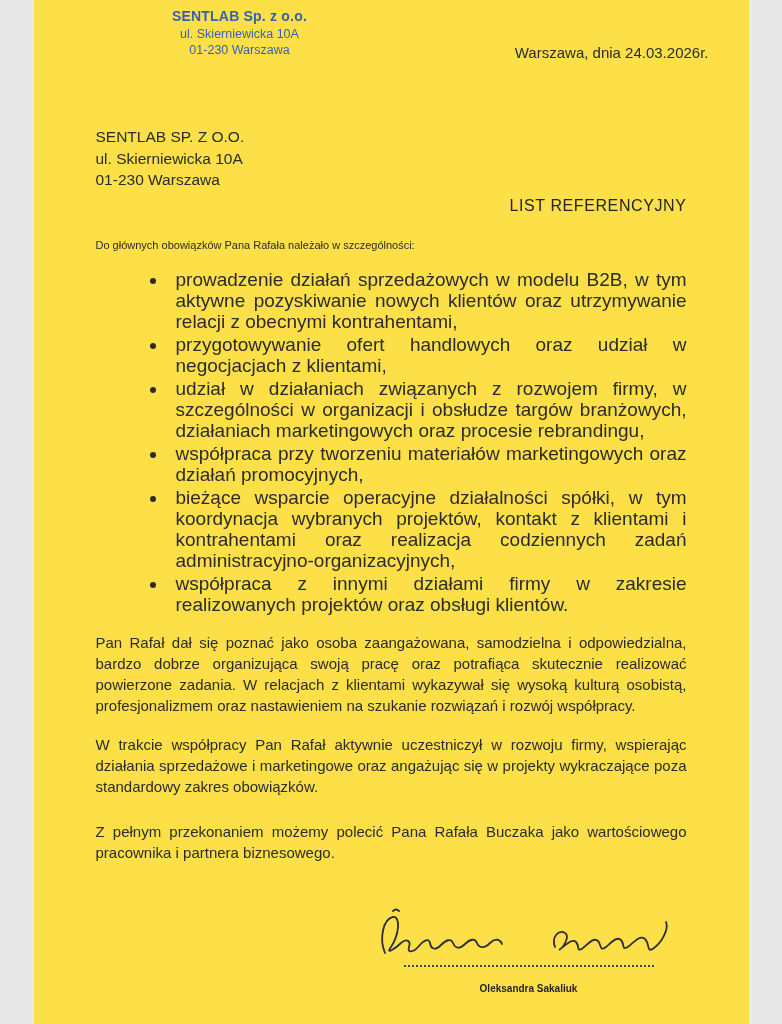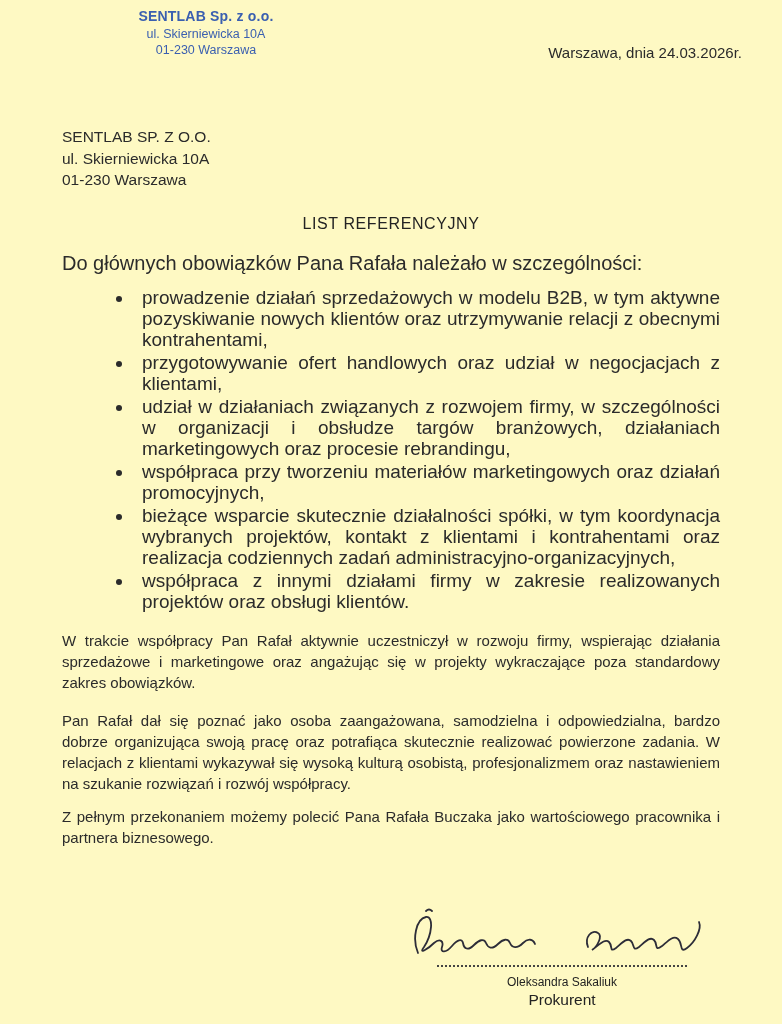--- a/index.html
+++ b/index.html
@@ -1,21 +1,21 @@
 <!DOCTYPE html>
 <html><head>
 <meta charset="utf-8">
 <style>
   html,body { margin:0; padding:0; background:#e8e8e8; }
   .page {
     position: relative;
-    width: 782px;
+    width: 715px;
     height: 1024px;
     margin: 0 auto;
-    background: #fef9c3;
+    background: #fde047;
     font-family: "Liberation Sans", sans-serif;
     color: #2b2b2b;
     overflow: hidden;
     box-sizing: border-box;
     padding: 0 62px;
   }
   
   .header { position: relative; height: 118px; }
   .stamp {
     position: absolute;
@@ -32,66 +32,66 @@
     right: -22px; top: 44px;
     font-size: 15px;
     color: #2b2b2b;
     white-space: nowrap;
   }
   
   .recipient { margin-top: 8px; font-size: 15.5px; line-height: 21.5px; }
   .recipient div { margin: 0; }
   
   .doc-title {
-    text-align: center;
+    text-align: right;
     font-size: 16px;
     letter-spacing: .6px;
-    margin-top: 24px;
+    margin-top: 6px;
     font-weight: normal;
     color: #232323;
   }
   
   .para {
     font-size: 15px;
     line-height: 21px;
     text-align: justify;
     margin: 0;
   }
   .para.intro { margin-top: 14px; text-indent: 4px; }
-  .duties-intro { margin-top: 20px; font-size: 20px; line-height: 21px; }
+  .duties-intro { margin-top: 20px; font-size: 11px; line-height: 21px; }
   ul.duties {
     margin: 13px 0 0 0;
     padding-left: 72px;
   }
   ul.duties li {
     font-size: 19px;
     line-height: 21px;
     text-align: justify;
     padding-left: 8px;
     margin-bottom: 2px;
   }
   .para.qualities { margin-top: 17px; }
   .para.growth { margin-top: 18px; }
-  .para.recommendation { margin-top: 12px; }
+  .para.recommendation { margin-top: 24px; }
   
   .signature-block {
     position: absolute;
     right: 50px;
     top: 905px;
     width: 340px;
     text-align: center;
   }
   .signature-ink { display:block; margin: 0 auto -12px auto; }
   .signature-dots {
     width: 250px;
     margin: 0 auto;
     border-bottom: 2px dotted #444;
     height: 2px;
   }
-  .signature-name { font-size: 12px; margin-top: 8px; color: #232323; }
+  .signature-name { font-size: 10px; margin-top: 16px; color: #232323; font-weight: bold; }
   .signature-role { font-size: 15.5px; margin-top: 2px; color: #232323; }
 </style>
 </head>
 <body>
 
 <div class="page">
 
   <div class="header">
     <div class="stamp">
       <div class="stamp-company">SENTLAB Sp. z o.o.</div>
@@ -110,36 +110,35 @@
   <div class="doc-title">LIST REFERENCYJNY</div>
 
 
   <div class="duties-intro">Do głównych obowiązków Pana Rafała należało w szczególności:</div>
 
   <ul class="duties">
     <li>prowadzenie działań sprzedażowych w modelu B2B, w tym aktywne pozyskiwanie nowych klientów oraz utrzymywanie relacji z obecnymi kontrahentami,</li>
     <li>przygotowywanie ofert handlowych oraz udział w negocjacjach z klientami,</li>
     <li>udział w działaniach związanych z rozwojem firmy, w szczególności w organizacji i obsłudze targów branżowych, działaniach marketingowych oraz procesie rebrandingu,</li>
     <li>współpraca przy tworzeniu materiałów marketingowych oraz działań promocyjnych,</li>
-    <li>bieżące wsparcie skutecznie działalności spółki, w tym koordynacja wybranych projektów, kontakt z klientami i kontrahentami oraz realizacja codziennych zadań administracyjno-organizacyjnych,</li>
+    <li>bieżące wsparcie operacyjne działalności spółki, w tym koordynacja wybranych projektów, kontakt z klientami i kontrahentami oraz realizacja codziennych zadań administracyjno-organizacyjnych,</li>
     <li>współpraca z innymi działami firmy w zakresie realizowanych projektów oraz obsługi klientów.</li>
   </ul>
 
+  <p class="para qualities">Pan Rafał dał się poznać jako osoba zaangażowana, samodzielna i odpowiedzialna, bardzo dobrze organizująca swoją pracę oraz potrafiąca skutecznie realizować powierzone zadania. W relacjach z klientami wykazywał się wysoką kulturą osobistą, profesjonalizmem oraz nastawieniem na szukanie rozwiązań i rozwój współpracy.</p>
+
   <p class="para growth">W trakcie współpracy Pan Rafał aktywnie uczestniczył w rozwoju firmy, wspierając działania sprzedażowe i marketingowe oraz angażując się w projekty wykraczające poza standardowy zakres obowiązków.</p>
-
-  <p class="para qualities">Pan Rafał dał się poznać jako osoba zaangażowana, samodzielna i odpowiedzialna, bardzo dobrze organizująca swoją pracę oraz potrafiąca skutecznie realizować powierzone zadania. W relacjach z klientami wykazywał się wysoką kulturą osobistą, profesjonalizmem oraz nastawieniem na szukanie rozwiązań i rozwój współpracy.</p>
 
   <p class="para recommendation">Z pełnym przekonaniem możemy polecić Pana Rafała Buczaka jako wartościowego pracownika i partnera biznesowego.</p>
 
   <div class="signature-block">
     <svg class="signature-ink" viewBox="0 0 320 70" width="320" height="70" aria-hidden="true">
       <g stroke="#2d2d38" fill="none" stroke-width="1.8" stroke-linecap="round">
         <path d="M16,48 C10,34 14,14 24,12 C32,11 30,30 22,42 C16,50 26,44 32,38 C38,33 42,36 40,42 C38,48 44,48 50,41 C55,35 60,33 61,38 C62,44 66,46 72,40 C77,35 82,33 84,38 C86,43 90,45 96,39 C101,34 106,33 108,38 C110,43 115,44 121,38 C126,33 131,34 133,39"></path>
         <path d="M24,6 q3,-3 6,0"></path>
         <path d="M186,42 C182,32 190,24 196,28 C201,31 195,42 190,45 C197,40 203,33 207,37 C211,41 207,48 214,43 C220,38 225,32 229,36 C233,40 230,47 237,42 C243,37 248,31 252,35 C256,39 252,47 260,41 C266,36 271,30 276,34 C281,38 277,49 285,43 C293,37 300,24 297,17"></path>
       </g>
     </svg>
     <div class="signature-dots"></div>
     <div class="signature-name">Oleksandra Sakaliuk</div>
-    <div class="signature-role">Prokurent</div>
   </div>
 
 </div>
 
 </body></html>

